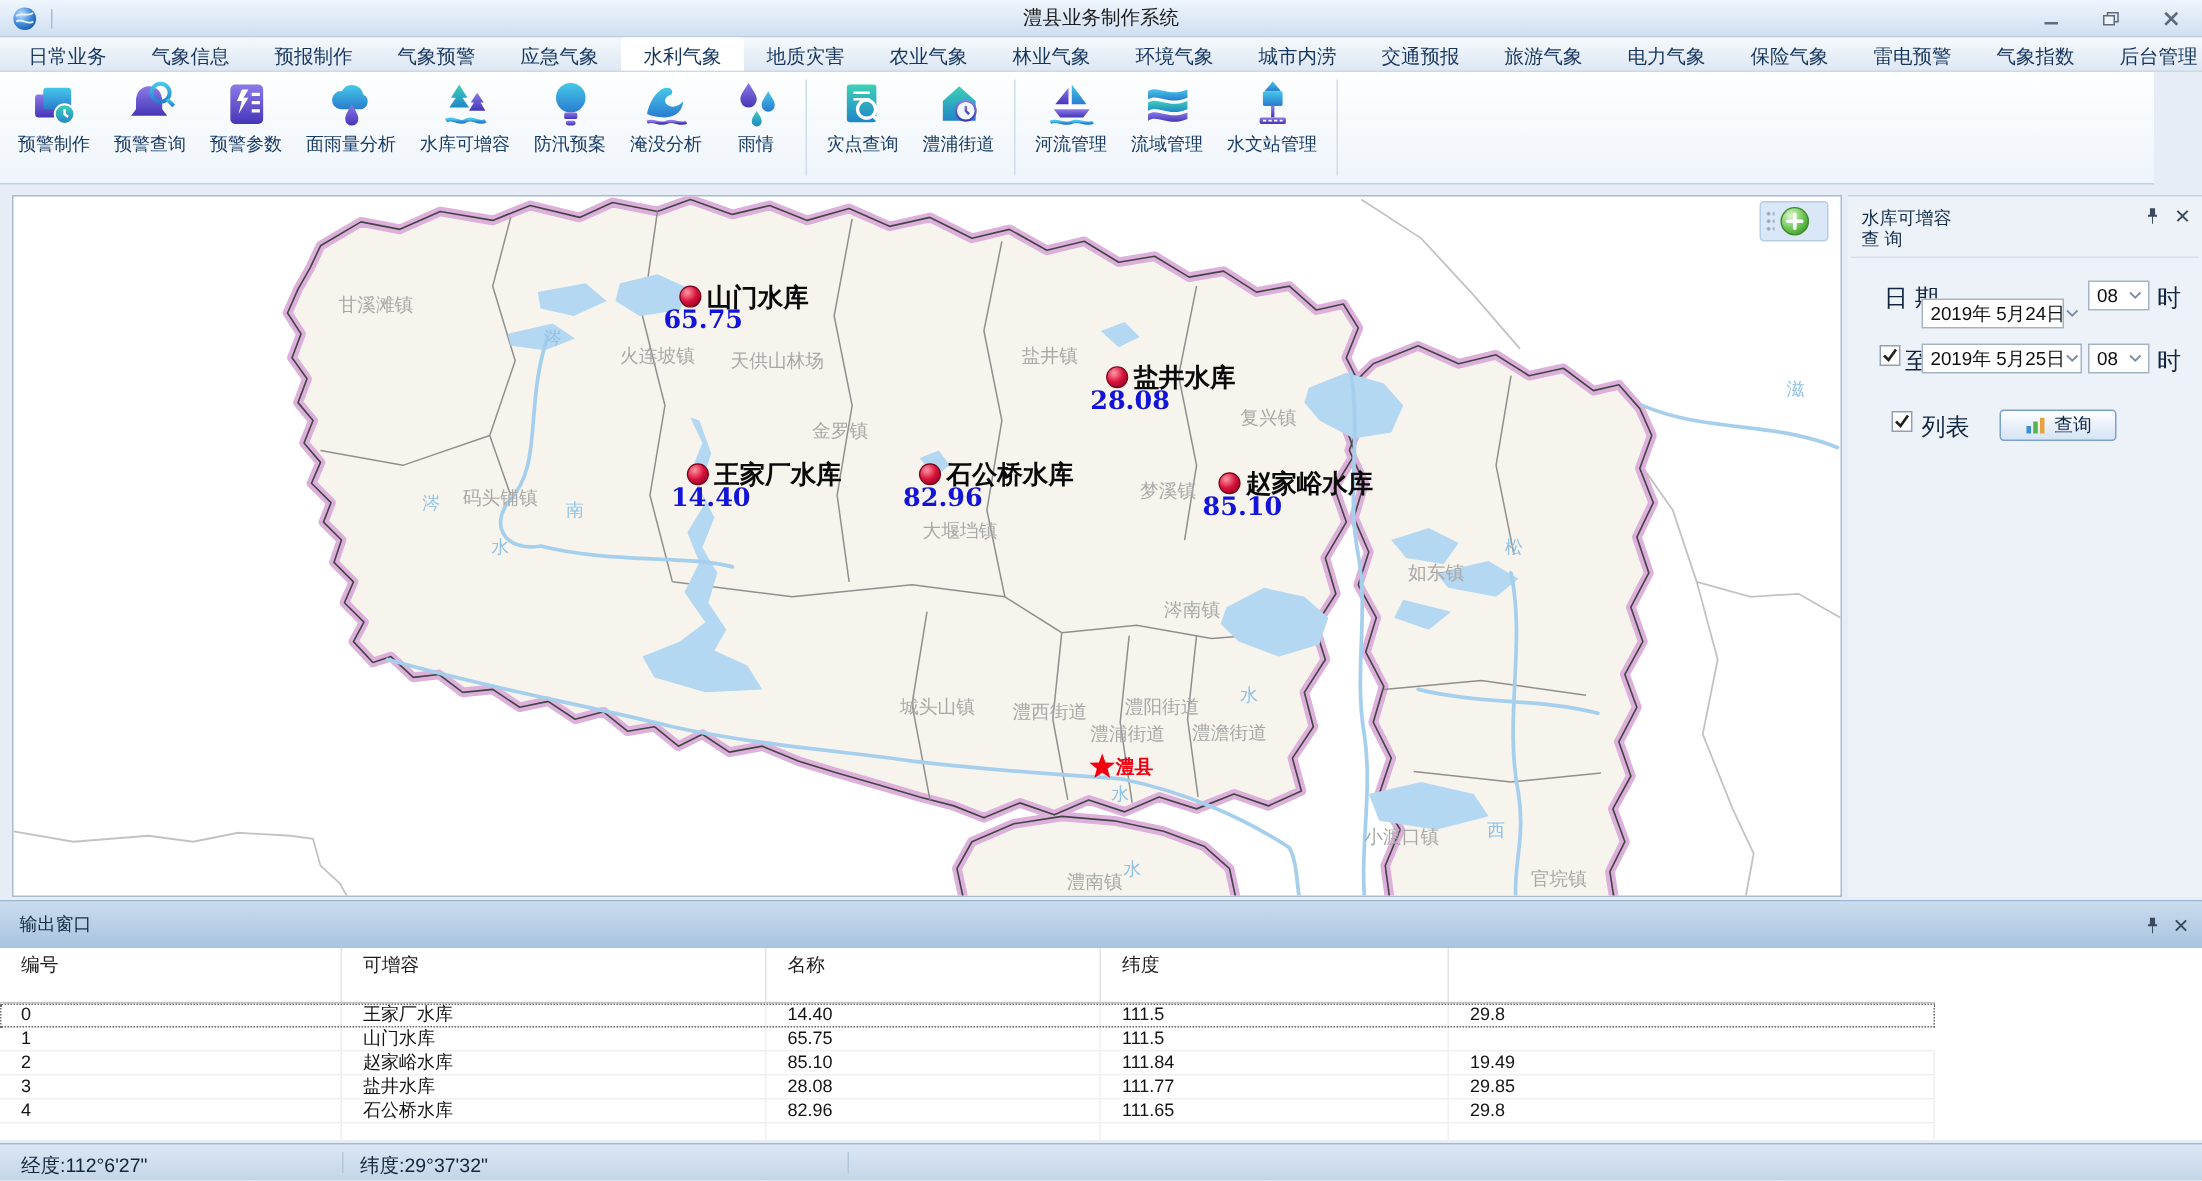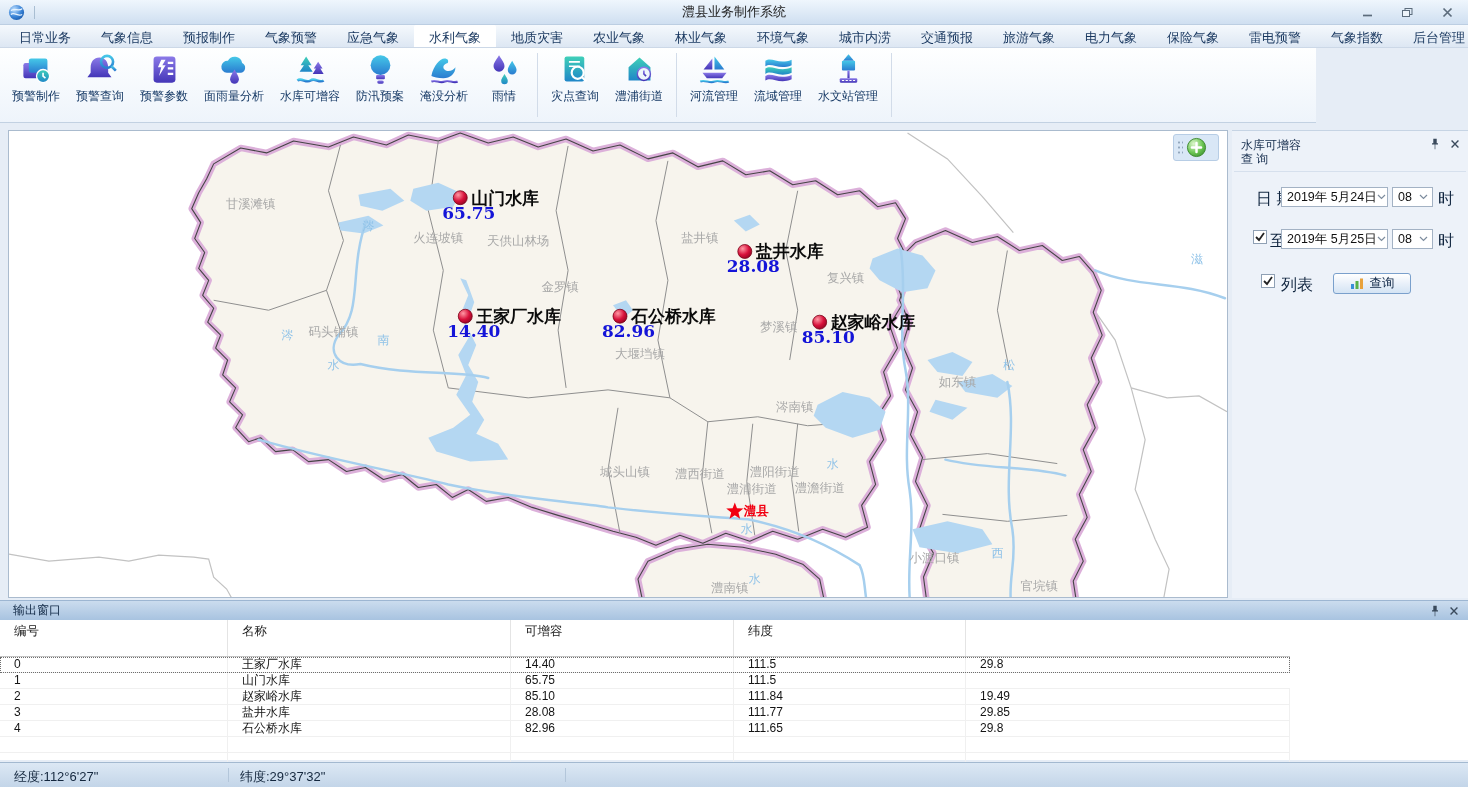--- a/index.html
+++ b/index.html
@@ -11,21 +11,21 @@
 .app-icon{width:17px;height:17px}
 .tb-sep{width:1px;height:13px;background:#a9bed2;margin:0 9px}
 .win-title{position:absolute;left:50%;transform:translateX(-50%);font-size:13px;color:#1d1d1d;white-space:nowrap}
 .win-controls{margin-left:auto;display:flex;gap:27px;margin-right:6px}
 .wc{width:13px;height:13px}
 
 .menubar{position:absolute;top:25px;left:0;width:1468px;height:23px;background:linear-gradient(#f5f9fd,#dde7f3);display:flex;align-items:stretch;padding-left:4px;border-bottom:1px solid #ccd8e7}
 .menu-item{font-size:13px;color:#17365e;padding:4px 15px 0 15px;white-space:nowrap}
 .menu-item.active{background:#fff;border-radius:2px 2px 0 0}
 
-.toolbar{position:absolute;top:48px;left:0;width:1316px;height:75px;background:linear-gradient(#feffff,#eef4fb);border-bottom:1px solid #c2d1e2;display:flex;align-items:flex-start;padding:4px 2px 0 4px}
+.toolbar{position:absolute;top:48px;left:0;width:1436px;height:75px;background:linear-gradient(#feffff,#eef4fb);border-bottom:1px solid #c2d1e2;display:flex;align-items:flex-start;padding:4px 2px 0 4px}
 .tool{display:flex;flex-direction:column;align-items:center;padding:0 8px;min-width:56px}
 .tool svg{width:35px;height:35px}
 .tool .tlabel{font-size:12px;color:#173a66;margin-top:1px;white-space:nowrap}
 .tsep{width:1px;height:64px;background:#d2dce9;margin:1px 5px 0 5px}
 
 .map-panel{position:absolute;left:8px;top:130px;width:1220px;height:468px;background:#fff;border:1px solid #aabbce}
 .map-panel > svg{position:absolute;left:0;top:0;width:1218px;height:466px}
 .town-label{font-size:12.5px;fill:#a8a8a8;text-anchor:middle}
 .river-label{font-size:12px;fill:#8fc2e8;text-anchor:middle}
 .res-name{font-size:17px;font-weight:bold;fill:#0a0a0a}
@@ -43,21 +43,21 @@
 .rp-divider{position:absolute;left:2px;right:2px;top:40px;height:1px;background:#d6e0ed}
 .rp-label{position:absolute;font-size:16px;color:#10253f;white-space:nowrap}
 .sel{position:absolute;height:20px;background:#fff;border:1px solid #a3b2c4;font-size:12.5px;display:flex;align-items:center;padding-left:5px;color:#101010;white-space:nowrap}
 .sel .chev{margin-left:auto;margin-right:4px}
 .cb{position:absolute;width:14px;height:14px;background:#fff;border:1px solid #8fa0b4}
 .cb svg{display:none;width:12px;height:12px;margin:0 auto}
 .cb.checked svg{display:block}
 .query-btn{position:absolute;height:21px;border:1px solid #7aa0cc;border-radius:3px;background:linear-gradient(#ffffff,#e7eff9 55%,#d4e4f4);display:flex;align-items:center;justify-content:center;gap:6px;font-size:12.5px;color:#0f2747}
 
 .output-panel{position:absolute;left:0;top:600px;width:1468px;height:160px;background:#fff}
-.output-header{height:20px;background:linear-gradient(#cbdcee,#a8c3e0);border-top:1px solid #9db6d2;display:flex;align-items:center;padding:0 8px 0 13px;font-size:12px;color:#122a46}
+.output-header{height:32px;background:linear-gradient(#cbdcee,#a8c3e0);border-top:1px solid #9db6d2;display:flex;align-items:center;padding:0 8px 0 13px;font-size:12px;color:#122a46}
 .oh-icons{margin-left:auto;display:flex;gap:7px}
 .thead{display:grid;grid-template-columns:228px 283px 223px 232px 324px;height:37px;border-bottom:1px solid #c3c3c3;width:1290px}
 .thead .cell{font-size:12.5px;color:#1b1b1b;padding-left:14px;line-height:23px;border-right:1px solid #e4e4e4}
 .trow{display:grid;grid-template-columns:228px 283px 223px 232px 324px;height:16px;width:1290px;border-bottom:1px solid #f0f0f0}
 .trow .cell{font-size:12px;color:#141414;padding-left:14px;line-height:15px;border-right:1px solid #f0f0f0;white-space:nowrap;overflow:hidden}
 .trow.selected{outline:1px dotted #6e6e6e;outline-offset:-1px}
 
 .statusbar{position:absolute;left:0;top:762px;width:1468px;height:25px;background:linear-gradient(#dce8f4,#c3d5e8);border-top:1px solid #a3b9d0;font-size:13px;color:#14273e}
 .sb-item{position:absolute;top:5px;white-space:nowrap}
 .sb-div{position:absolute;top:5px;width:1px;height:14px;background:#b3c6da}
@@ -401,21 +401,21 @@
     <span class="mini-btn">
         <svg viewBox="0 0 14 14">
           <path d="M3 3l8 8M11 3l-8 8" stroke="#3a4a5c" stroke-width="1.6"></path>
         </svg>
       </span>
   </div>
   <div class="rp-sub">查 询</div>
   <div class="rp-divider"></div>
 
   <span class="rp-label" style="left:24px;top:58px">日 期</span>
-  <div class="sel" style="left:49px;top:56px;width:107px">
+  <div class="sel" style="left:49px;top:68px;width:95px">
     <span>2019年 5月24日</span>
     <span class="chev">
         <svg width="9" height="6" viewBox="0 0 9 6">
           <path d="M1 1l3.5 3.5L8 1" stroke="#7d8c9e" fill="none" stroke-width="1.2"></path>
         </svg>
       </span>
   </div>
   <div class="sel" style="left:160px;top:56px;width:41px">
     <span>08</span>
     <span class="chev">
@@ -479,22 +479,22 @@
         </span>
       <span class="mini-btn">
           <svg viewBox="0 0 14 14">
             <path d="M3 3l8 8M11 3l-8 8" stroke="#3a4a5c" stroke-width="1.6"></path>
           </svg>
         </span>
     </span>
   </div>
   <div class="thead">
       <div class="cell">编号</div>
+      <div class="cell">可增容</div>
       <div class="cell">名称</div>
-      <div class="cell">可增容</div>
       <div class="cell">纬度</div>
     </div>
   <div class="tbody">
       <div class="trow selected">
         <div class="cell">0</div>
         <div class="cell">王家厂水库</div>
         <div class="cell">14.40</div>
         <div class="cell">111.5</div>
         <div class="cell">29.8</div>
       </div>

